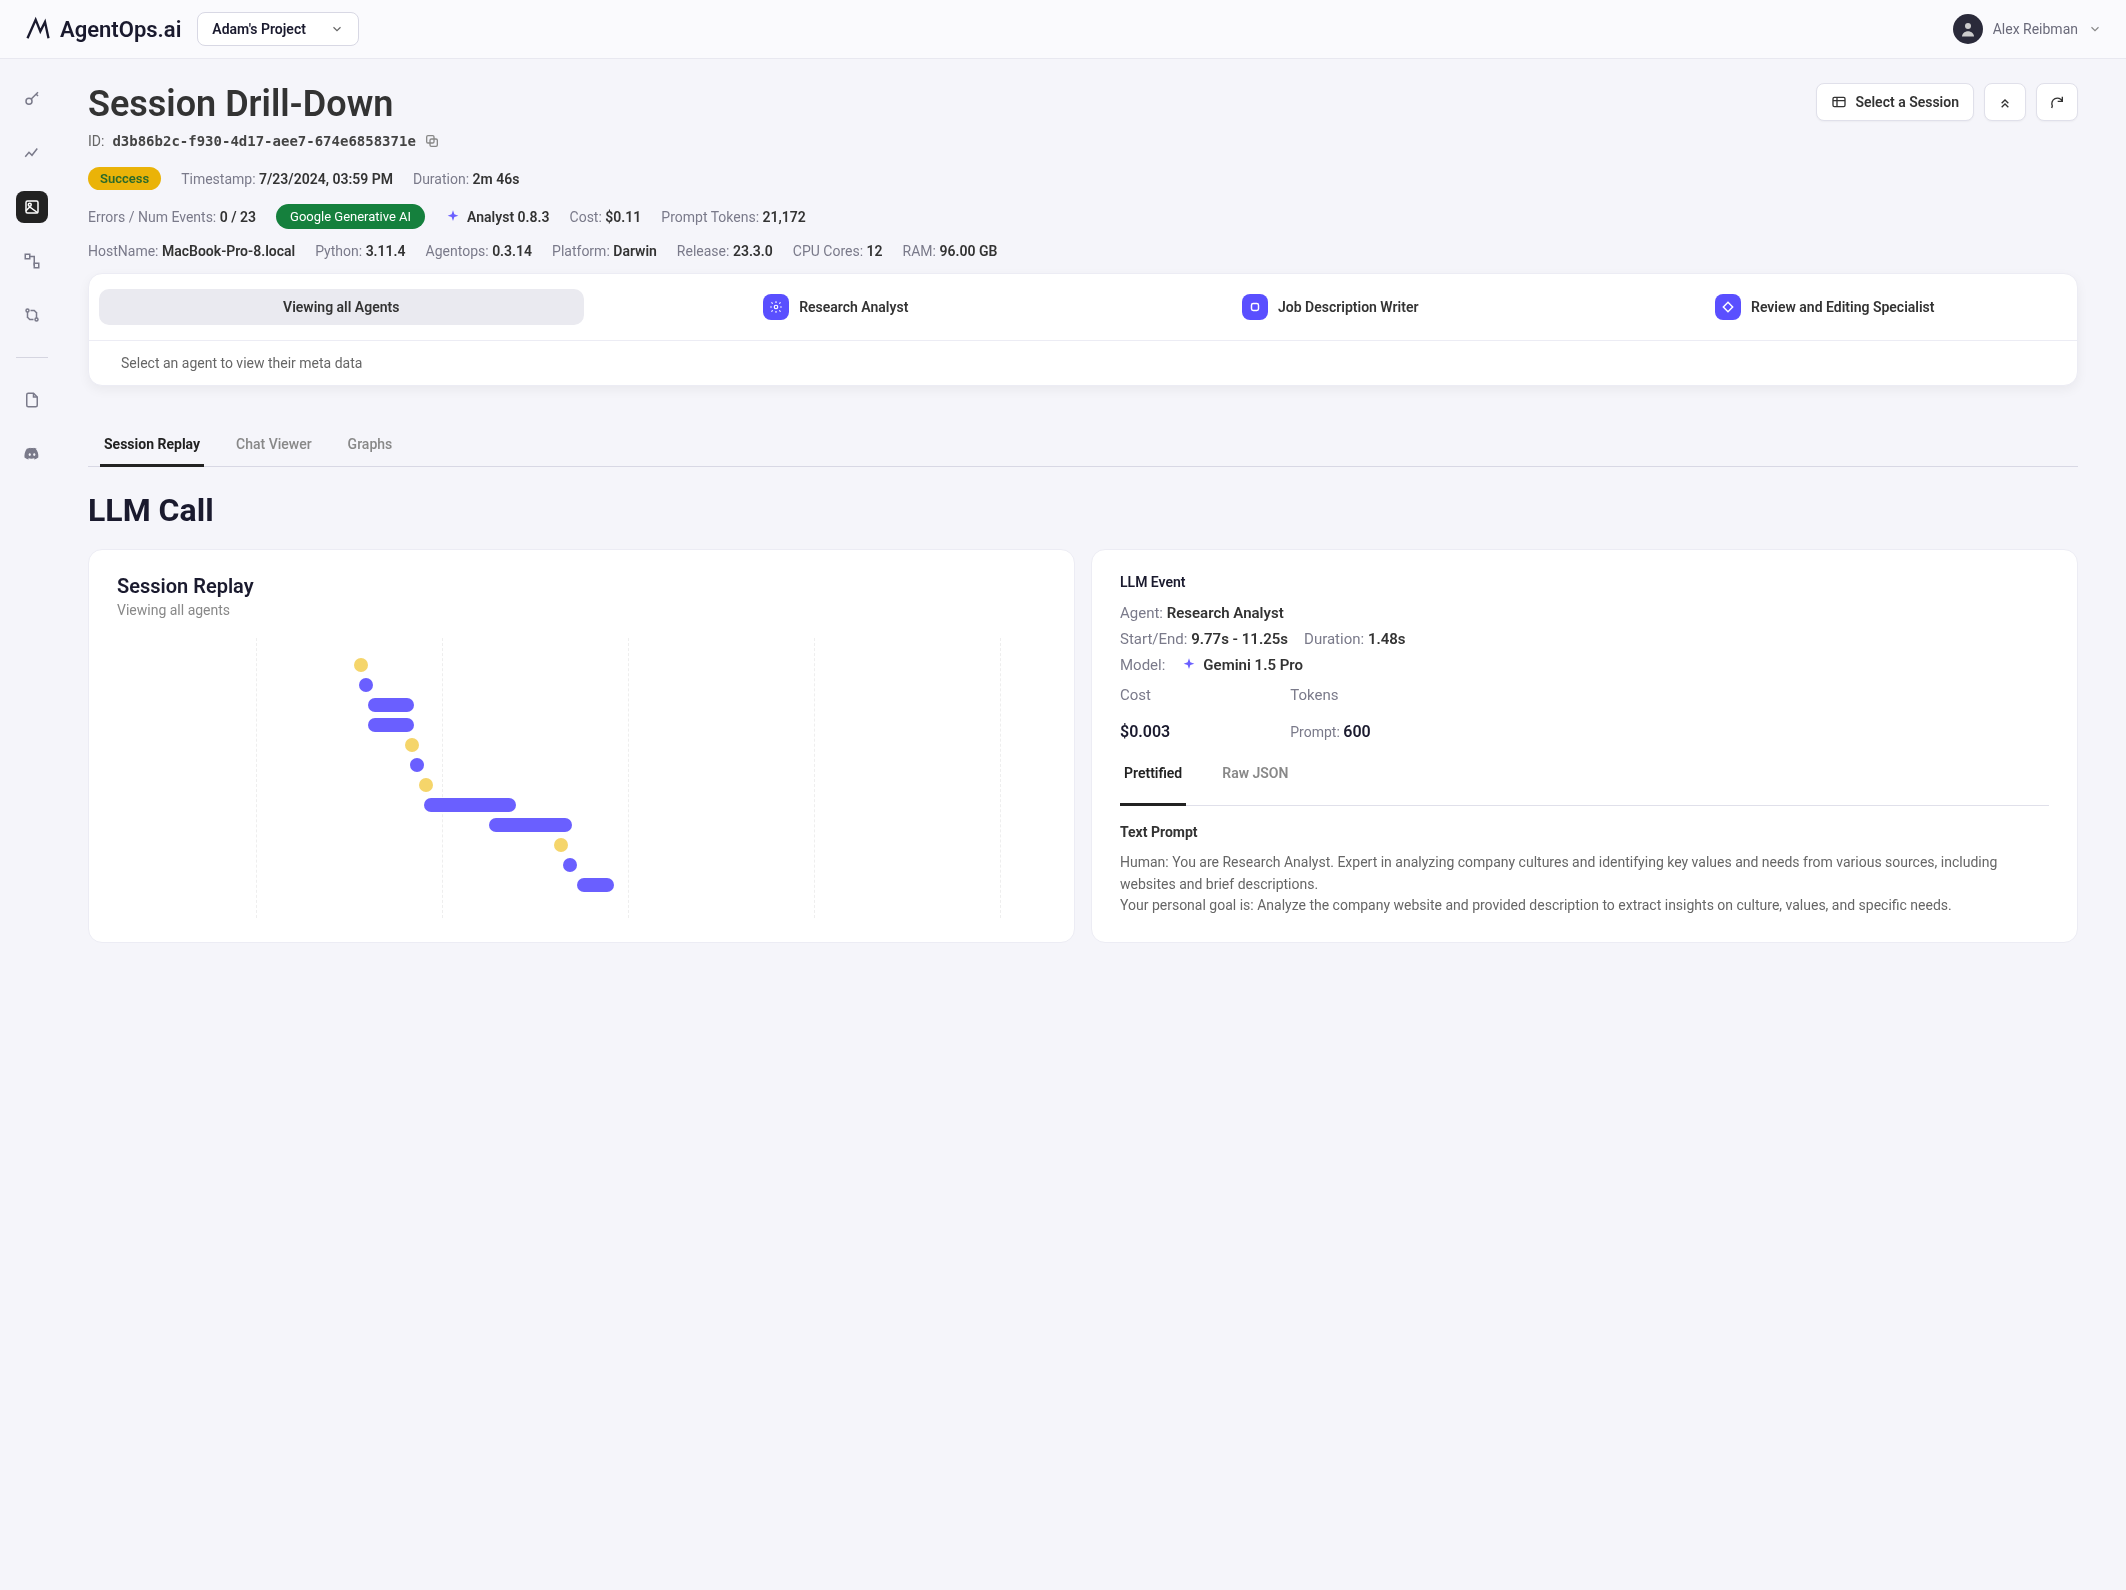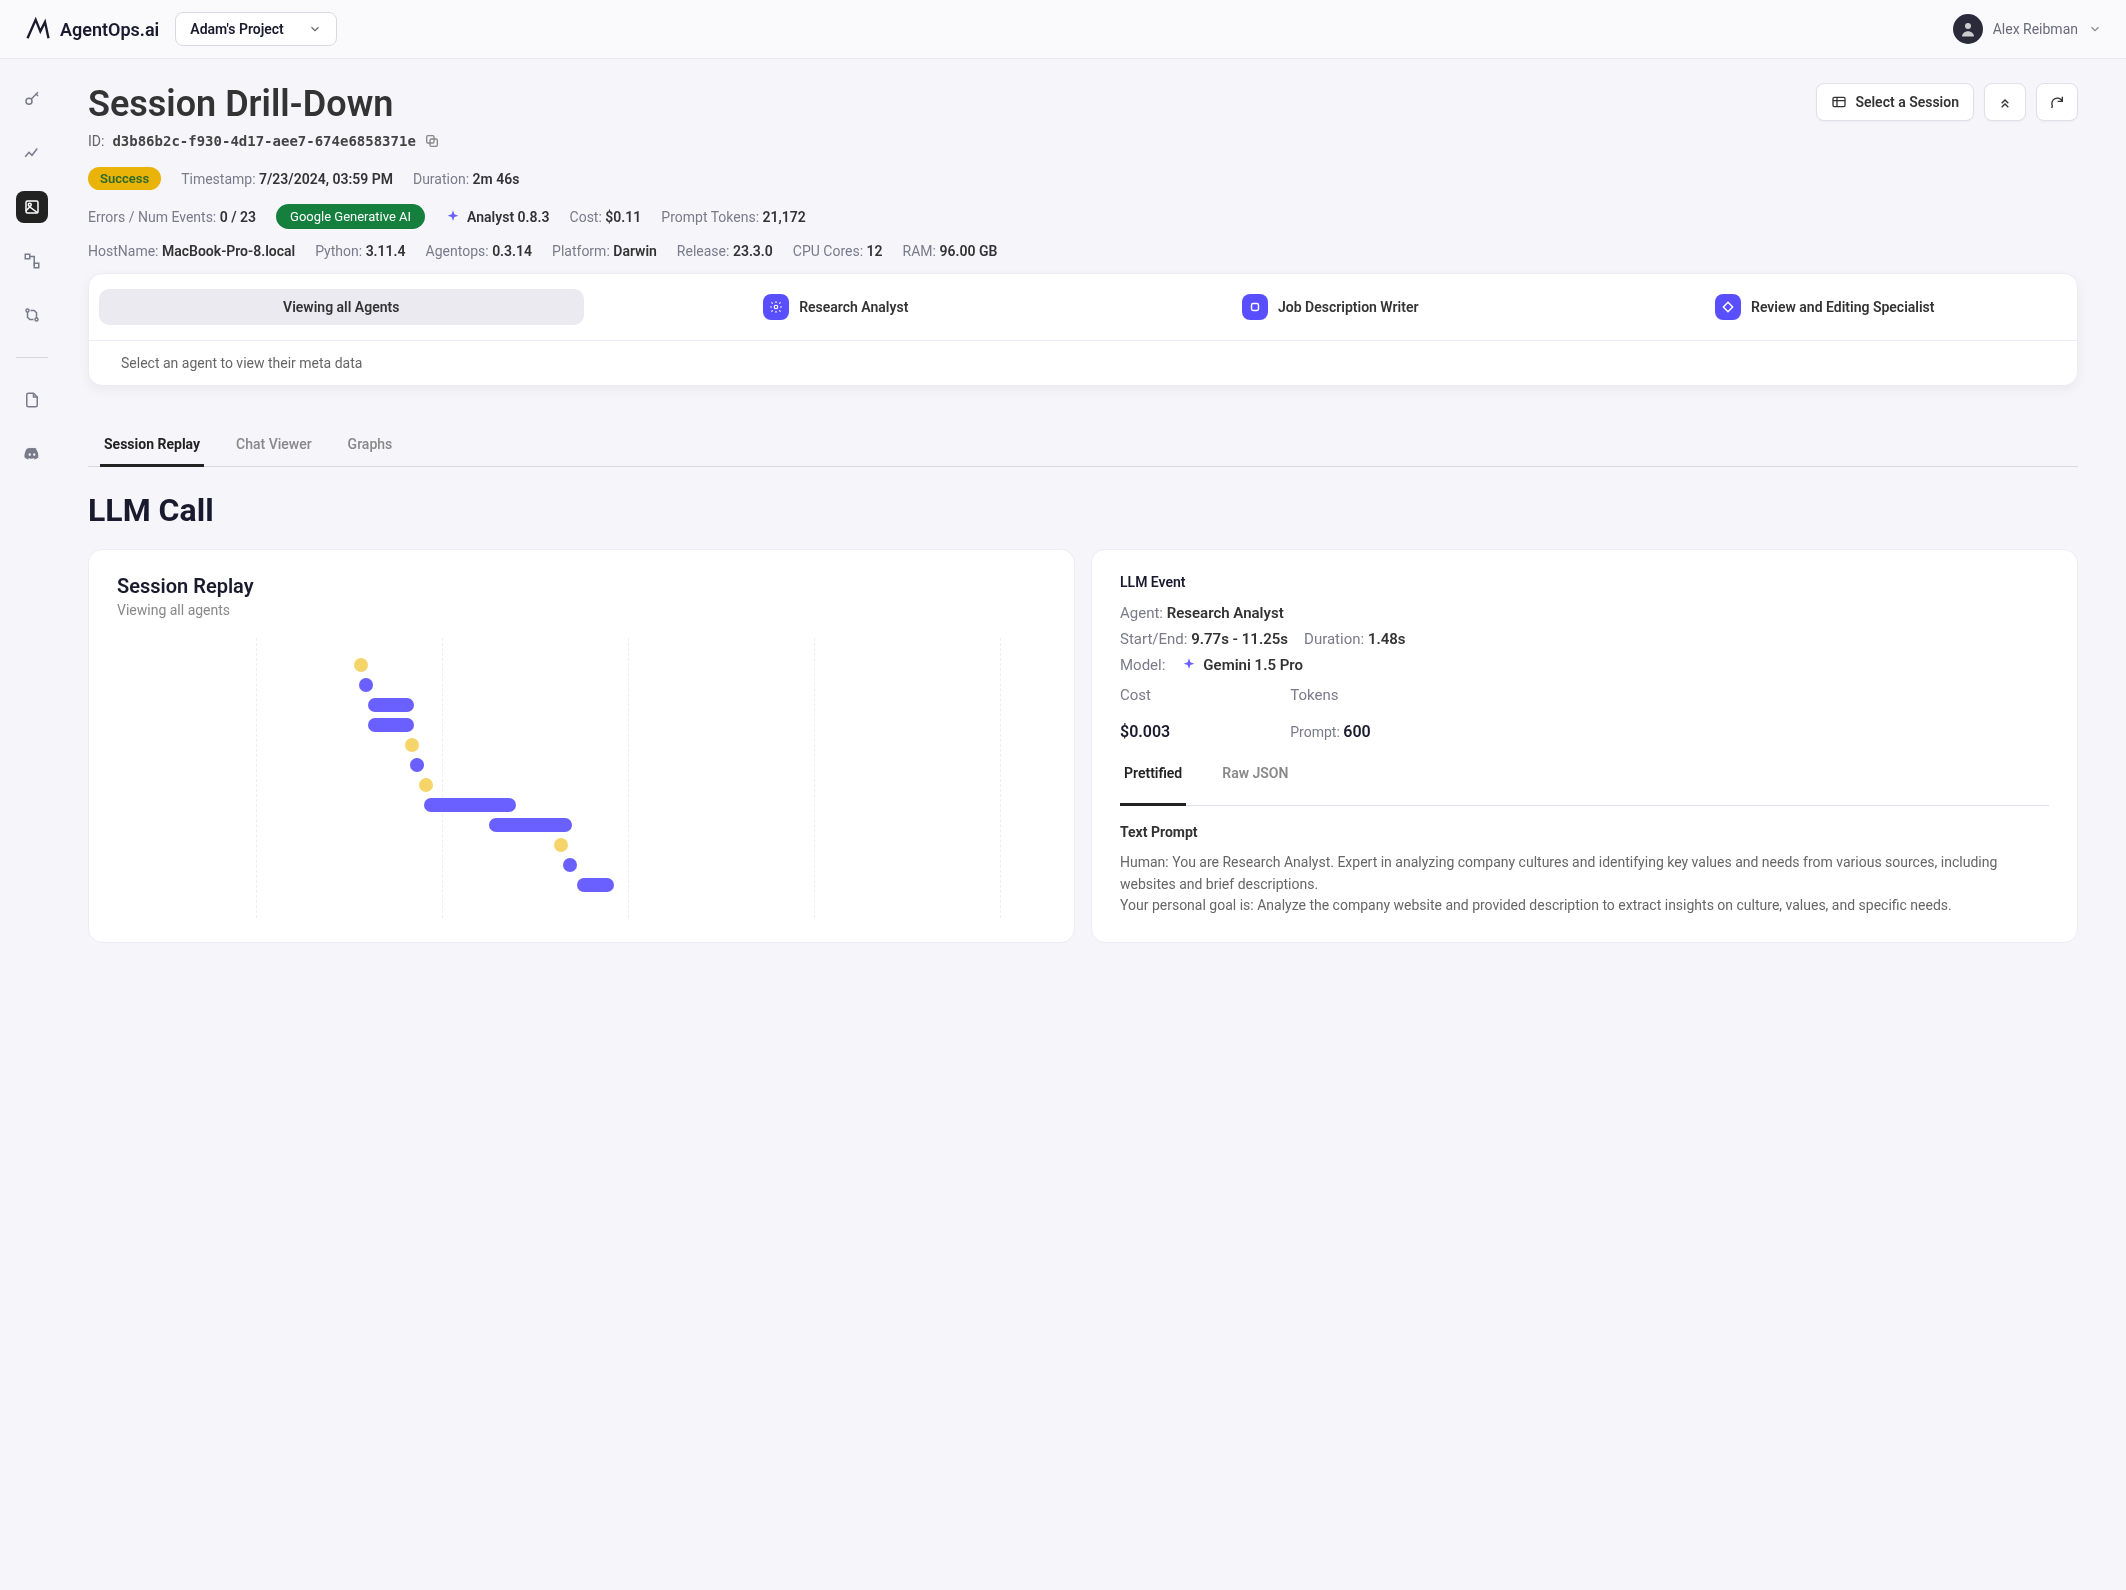--- a/index.html
+++ b/index.html
@@ -11,21 +11,21 @@
 }
 .topbar {
   display: flex;
   align-items: center;
   justify-content: space-between;
   padding: 12px 24px;
   background: #fafafd;
   border-bottom: 1px solid #e8e8f0;
 }
 .topbar-left { display: flex; align-items: center; gap: 16px; }
-.logo { display: flex; align-items: center; gap: 8px; font-weight: 600; font-size: 18px; color: #1a1a2e; }
+.logo { display: flex; align-items: center; gap: 8px; font-weight: 600; font-size: 22px; color: #1a1a2e; }
 .logo svg { width: 28px; height: 28px; }
 .project-select {
   display: flex; align-items: center; gap: 24px;
   padding: 8px 14px;
   background: #fff;
   border: 1px solid #d8d8e4;
   border-radius: 8px;
   font-weight: 600;
   font-size: 14px;
   cursor: pointer;

